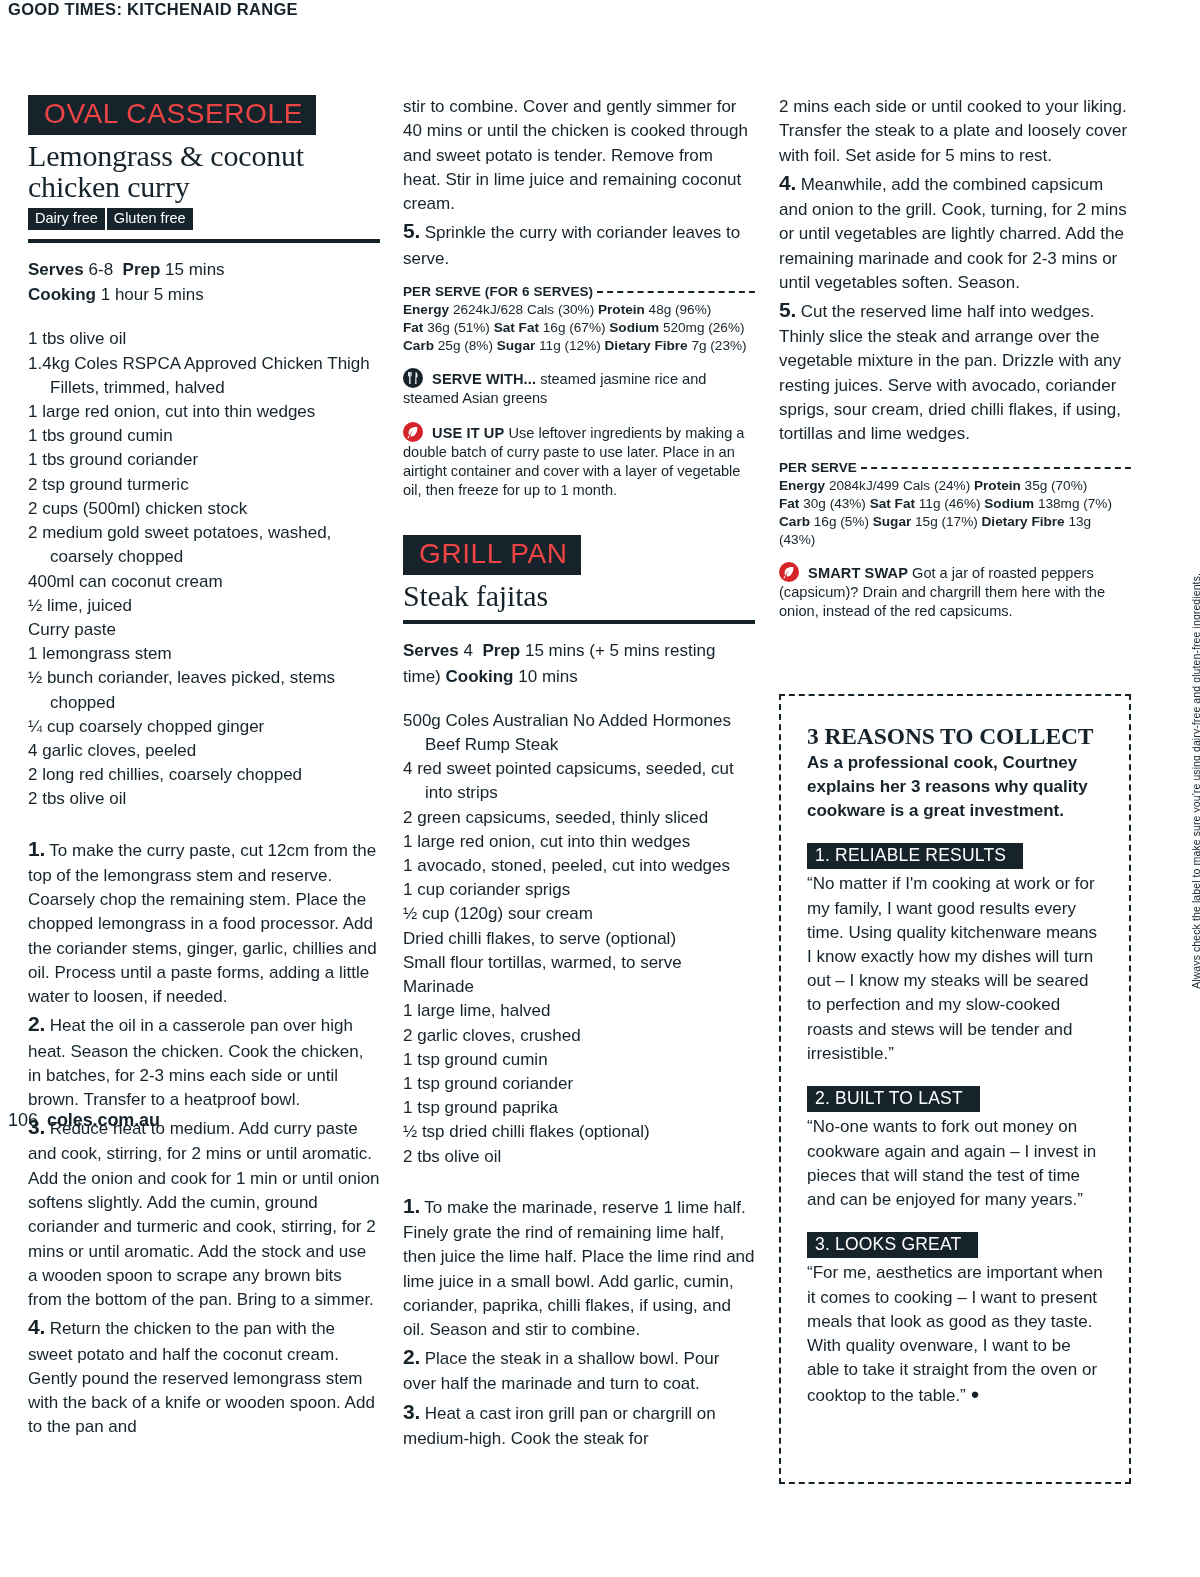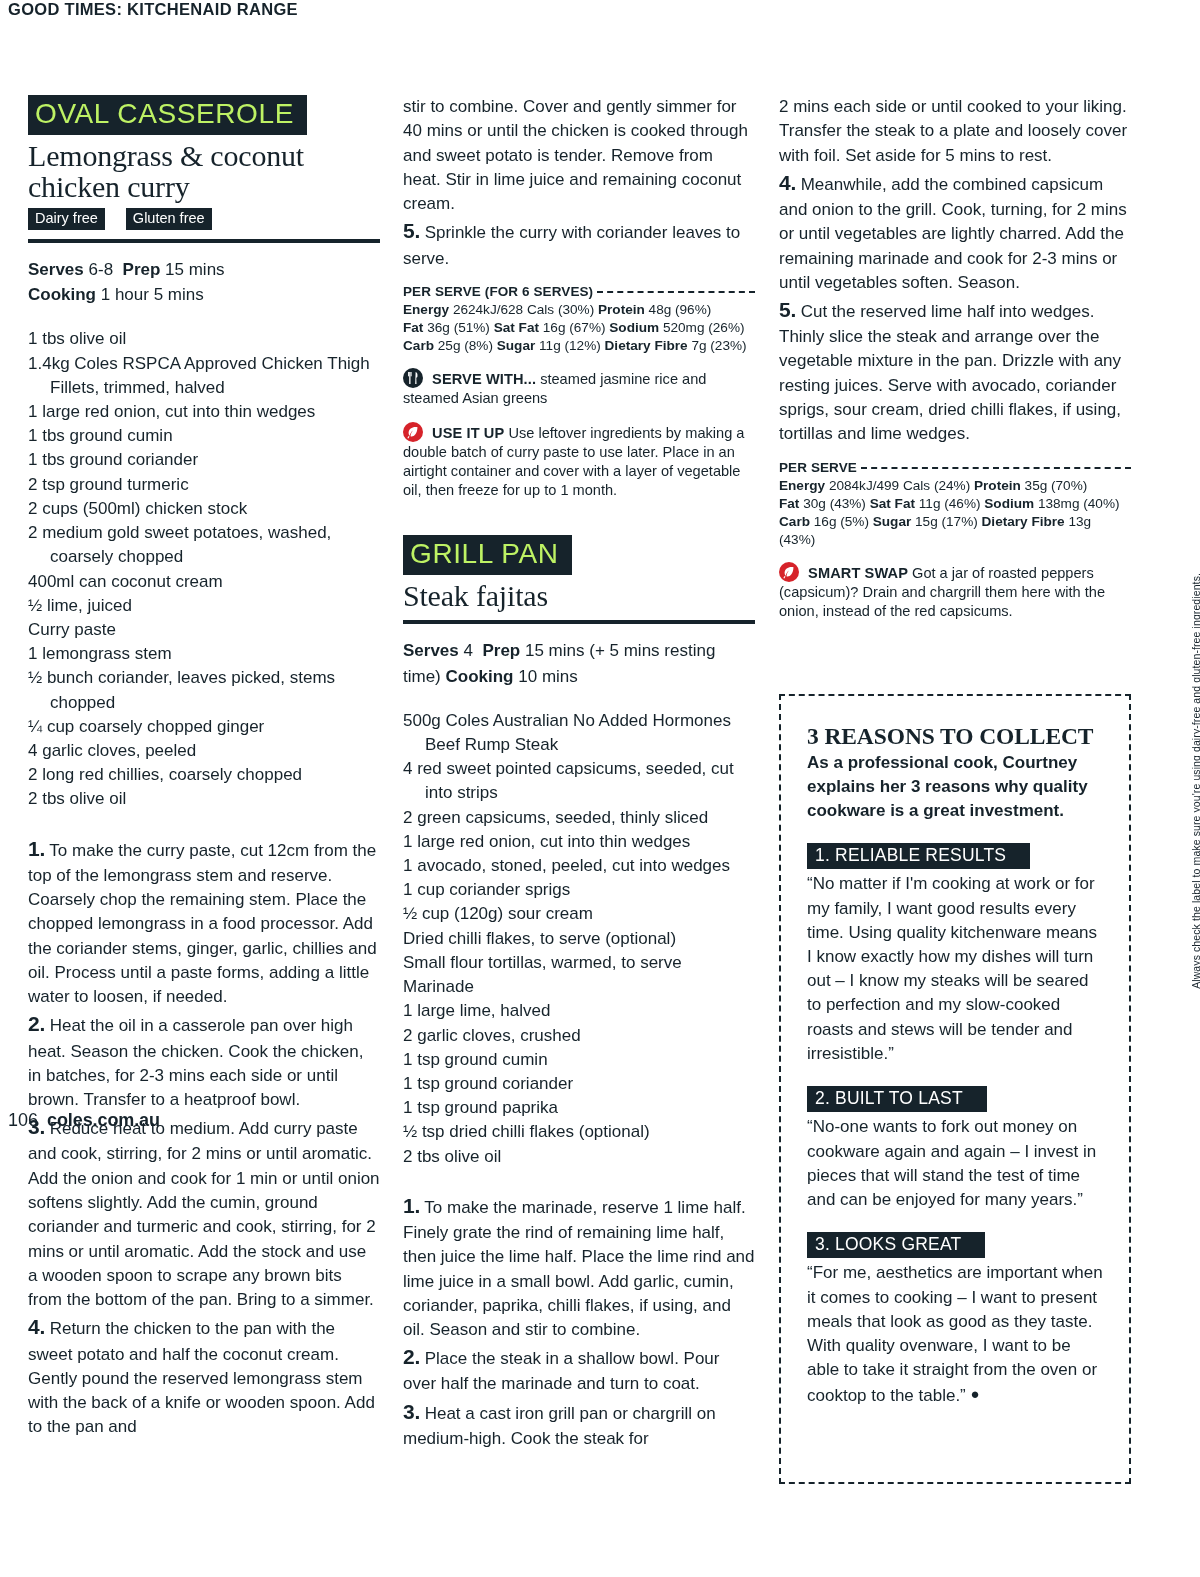--- a/index.html
+++ b/index.html
@@ -21,35 +21,35 @@
 
   
   .col { position: absolute; top: 95px; }
   .col-1 { left: 28px;  width: 352px; }
   .col-2 { left: 403px; width: 352px; }
   .col-3 { left: 779px; width: 352px; }
 
   
   .cat-badge {
     display: inline-block;
-    background: #16232b; color: #bef264;
+    background: #16232b; color: #ef4444;
     font-size: 28px; font-weight: 500; letter-spacing: .6px;
-    padding: 5px 13px 7px 7px;
+    padding: 5px 13px 7px 16px;
     line-height: 1.0;
     margin-bottom: 4px;
   }
   .recipe-title {
     font-family: "Liberation Serif", serif;
     font-weight: normal;
     font-size: 30px; line-height: 1.03;
     letter-spacing: -.2px;
     color: #16232b;
     margin-top: 2px;
   }
-  .diet-row { margin-top: 5px; display: flex; gap: 21px; }
+  .diet-row { margin-top: 5px; display: flex; gap: 2px; }
   .diet-badge {
     background: #16232b; color: #fff;
     font-size: 14.5px; font-weight: 500;
     padding: 3px 7px 4px 7px; line-height: 1.05;
   }
   .rule {
     height: 4px; background: #16232b;
     margin-top: 9px; margin-bottom: 14px;
   }
 
@@ -107,21 +107,21 @@
     font-size: 23.5px; letter-spacing: -.1px; line-height: 1.05;
   }
   .collect-intro {
     font-size: 17px; font-weight: bold; line-height: 1.42;
     margin-top: 2px;
   }
   .reason { margin-top: 20px; }
   .reason-head {
     display: inline-block; background: #16232b; color: #fff;
     font-size: 17.5px; font-weight: 500; letter-spacing: .2px;
-    padding: 3px 24px 4px 8px; line-height: 1.1;
+    padding: 3px 17px 4px 8px; line-height: 1.1;
   }
   .reason-body { font-size: 17px; line-height: 1.425; margin-top: 3px; }
   .enddot { font-size: 15px; vertical-align: 2px; }
 
   
   .footer {
     position: absolute; left: 8px; bottom: 14px;
     display: flex; align-items: baseline; gap: 9px;
   }
   .folio { font-size: 18px; }
@@ -349,21 +349,21 @@
           <span>2084kJ/499 Cals (24%)</span>
           <b>Protein</b>
           <span>35g (70%)</span>
         </div>
         <div>
           <b>Fat</b>
           <span>30g (43%)</span>
           <b>Sat Fat</b>
           <span>11g (46%)</span>
           <b>Sodium</b>
-          <span>138mg (40%)</span>
+          <span>138mg (7%)</span>
         </div>
         <div>
           <b>Carb</b>
           <span>16g (5%)</span>
           <b>Sugar</b>
           <span>15g (17%)</span>
           <b>Dietary Fibre</b>
           <span>13g (43%)</span>
         </div>
       </div>

